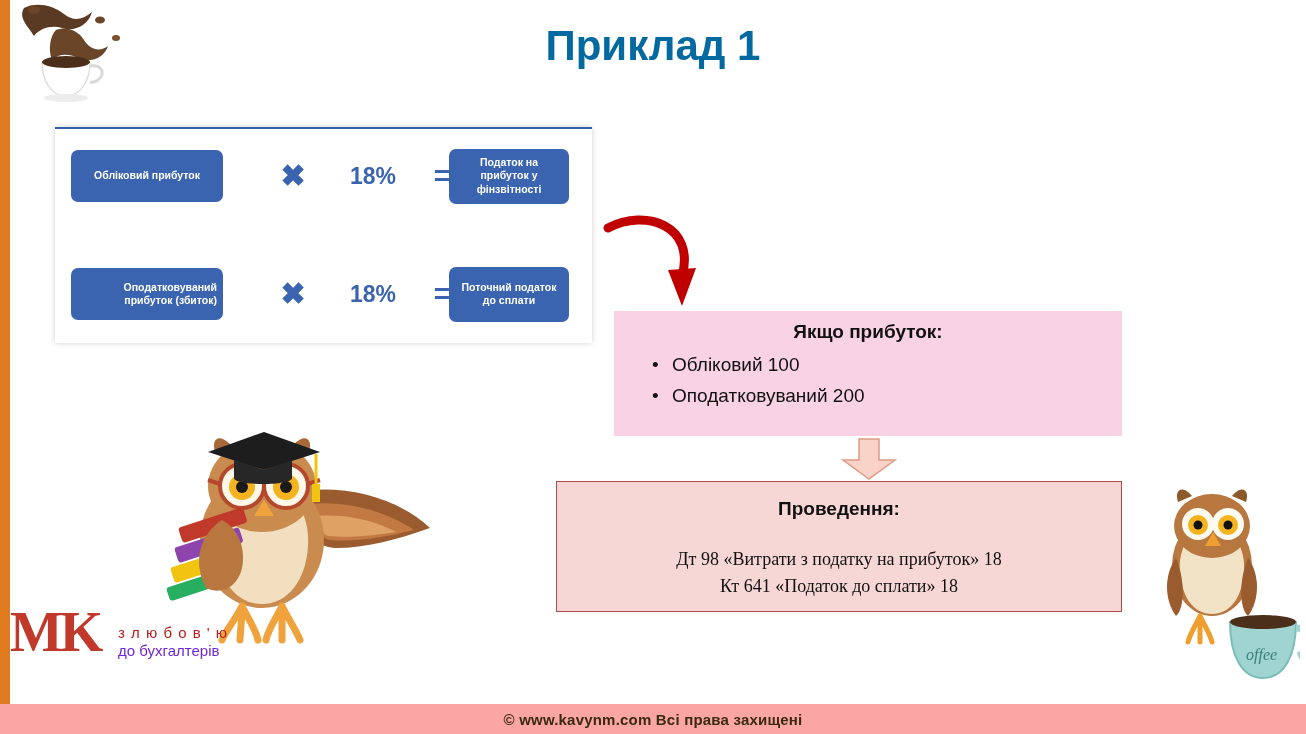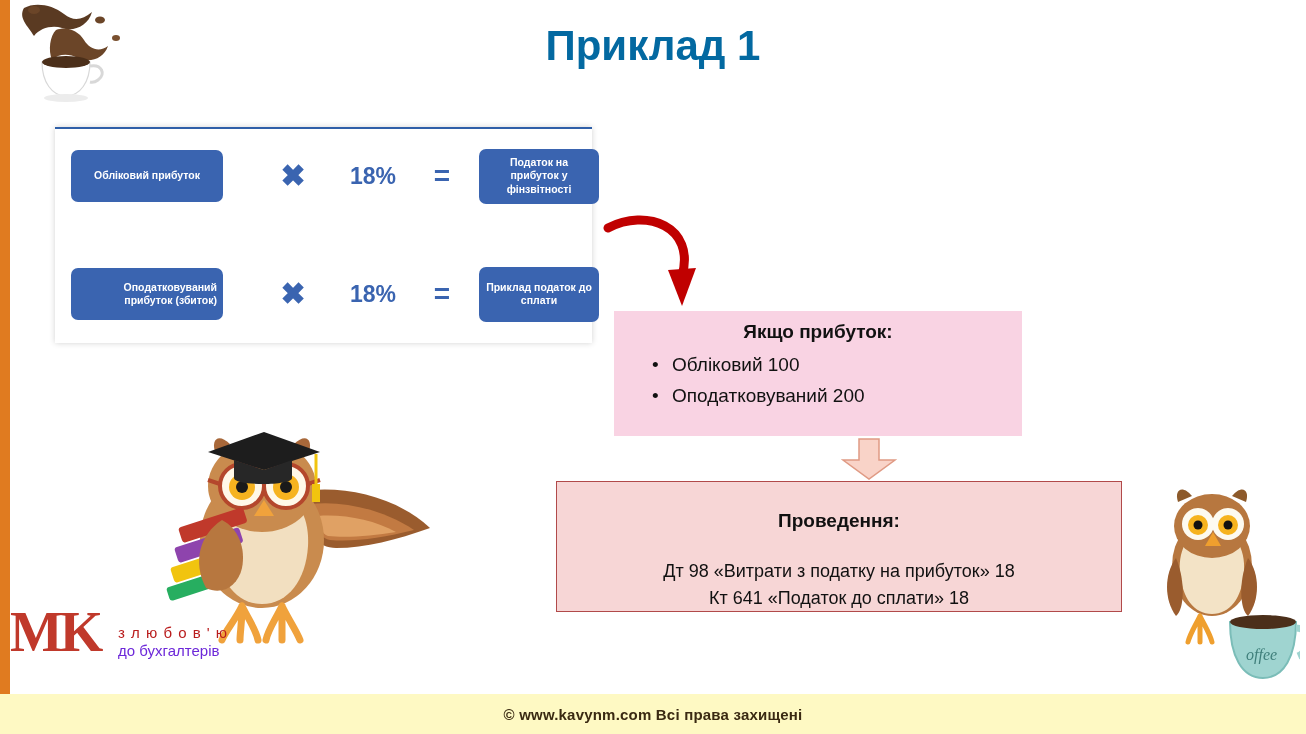--- a/index.html
+++ b/index.html
@@ -26,22 +26,22 @@
     width: 10px;
     height: 734px;
     background: #e07b20;
   }
   
   .footer-bar {
     position: absolute;
     left: 0;
     bottom: 0;
     width: 1306px;
-    height: 40px;
-    background: #fef9c3;
+    height: 30px;
+    background: #fca5a5;
     display: flex;
     align-items: center;
     justify-content: center;
   }
   .footer-text {
     font-size: 15px;
     font-weight: bold;
     color: #3a2a12;
     letter-spacing: 0.2px;
   }
@@ -103,21 +103,21 @@
   }
   .box-left {
     position: absolute;
     left: 16px;
     width: 152px;
     height: 52px;
     text-align: right;
   }
   .box-right {
     position: absolute;
-    left: 424px;
+    left: 394px;
     width: 120px;
     height: 55px;
   }
   .op-times {
     position: absolute;
     left: 215px;
     width: 46px;
     text-align: center;
     color: #3a64b0;
     font-size: 30px;
@@ -142,21 +142,21 @@
     font-size: 28px;
     font-weight: bold;
     line-height: 1;
   }
 
   
   .info-box {
     position: absolute;
     left: 614px;
     top: 311px;
-    width: 408px;
+    width: 508px;
     height: 125px;
     background: #f9d3e3;
     box-sizing: border-box;
     padding: 10px 14px 0 14px;
   }
   .info-title {
     text-align: center;
     font-size: 19px;
     font-weight: bold;
     color: #111111;
@@ -202,33 +202,34 @@
   
   .entry-box {
     position: absolute;
     left: 556px;
     top: 481px;
     width: 566px;
     height: 131px;
     background: #f7d6d6;
     border: 1px solid #b14a4a;
     box-sizing: border-box;
-    padding-top: 28px;
+    padding-top: 16px;
   }
   .entry-title {
     text-align: center;
     font-size: 19px;
     font-weight: bold;
     color: #111111;
   }
   .entry-line {
     text-align: center;
     font-size: 18px;
     color: #111111;
     line-height: 1.5;
+    font-family: Liberation Serif, serif;
   }
   .entry-lines {
     margin-top: 26px;
   }
 
   
   .owl-grad {
     position: absolute;
     left: 130px;
     top: 400px;
@@ -307,21 +308,21 @@
       <div class="op-times">✖</div>
       <div class="rate">18%</div>
       <div class="op-equals">=</div>
       <div class="blue-box box-right">Податок на прибуток у фінзвітності</div>
     </div>
     <div class="diagram-row r2">
       <div class="blue-box box-left">Оподатковуваний прибуток (збиток)</div>
       <div class="op-times">✖</div>
       <div class="rate">18%</div>
       <div class="op-equals">=</div>
-      <div class="blue-box box-right">Приклад податок до сплати</div>
+      <div class="blue-box box-right">Поточний податок до сплати</div>
     </div>
   </div>
 
   <svg class="curve-arrow" viewBox="0 0 110 105">
     <path d="M8 18 C46 -2 96 16 82 66" fill="none" stroke="#c00000" stroke-width="9" stroke-linecap="round"></path>
     <path d="M68 60 L82 96 L96 58 Z" fill="#c00000"></path>
   </svg>
 
   <div class="info-box">
     <div class="info-title">Якщо прибуток:</div>

